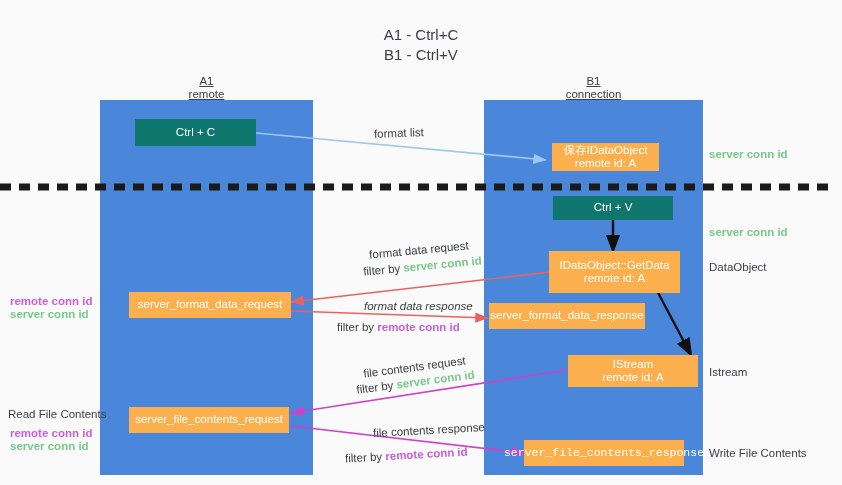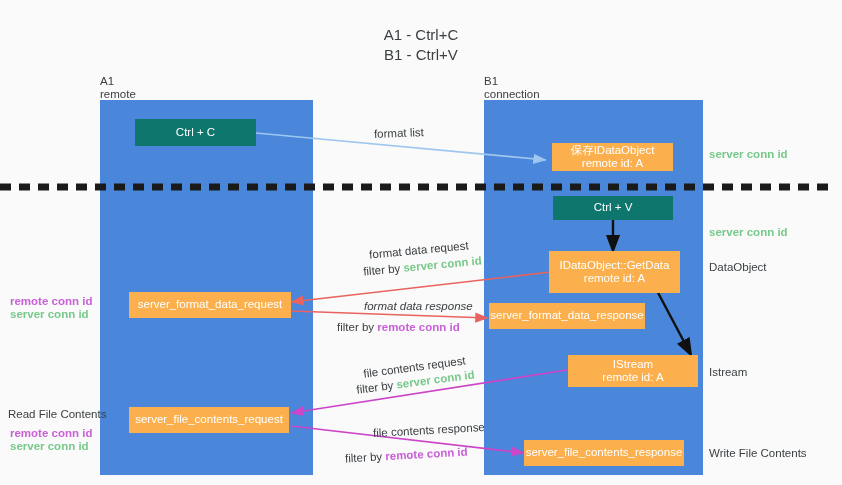--- a/index.html
+++ b/index.html
@@ -13,22 +13,22 @@
   #stage{position:absolute;left:0;top:0;width:842px;height:485px;margin-top:15px;}
 
   
   .title{
     position:absolute;left:0;top:10px;width:842px;
     text-align:center;color:#3c4043;font-size:15px;line-height:20px;
   }
 
   
   .lane-head{
-    position:absolute;color:#3c4043;
-    font-size:11.5px;line-height:13px;
+    position:absolute;text-align:center;color:#3c4043;
+    font-size:11.5px;line-height:13px;text-decoration:underline;
   }
 
   
   .lane{
     position:absolute;background:#4a86da;
   }
 
   
   .node{
     position:absolute;display:flex;align-items:center;justify-content:center;
@@ -115,21 +115,21 @@
   </div>
 
   <div class="node orange" style="left:129px;top:277px;width:162px;height:26px;">
     <span>server_format_data_request</span>
   </div>
 
   <div class="node orange" style="left:129px;top:392px;width:160px;height:26px;">
     <span>server_file_contents_request</span>
   </div>
 
-  <div class="node orange" style="left:552px;top:128px;width:121px;height:28px;flex-direction:column;text-align:center;">
+  <div class="node orange" style="left:552px;top:128px;width:107px;height:28px;flex-direction:column;text-align:center;">
     <span>保存IDataObject</span>
     <span>remote id: A</span>
   </div>
 
   <div class="node green" style="left:553px;top:181px;width:120px;height:24px;">
     <span>Ctrl + V</span>
   </div>
 
   <div class="node orange" style="left:549px;top:236px;width:131px;height:42px;flex-direction:column;">
     <span>IDataObject::GetData</span>
@@ -138,21 +138,21 @@
 
   <div class="node orange" style="left:489px;top:288px;width:156px;height:26px;">
     <span>server_format_data_response</span>
   </div>
 
   <div class="node orange" style="left:568px;top:340px;width:130px;height:32px;flex-direction:column;">
     <span>IStream</span>
     <span>remote id: A</span>
   </div>
 
-  <div class="node orange" style="left:524px;top:425px;width:160px;height:26px;">
+  <div class="node orange" style="left:524px;top:425px;width:160px;height:26px;font-family:Liberation Mono, monospace;">
     <span>server_file_contents_response</span>
   </div>
 
   <div class="ann green" style="left:709px;top:132px;">server conn id</div>
   <div class="ann green" style="left:709px;top:210px;">server conn id</div>
   <div class="ann plain" style="left:709px;top:245px;">DataObject</div>
   <div class="ann plain" style="left:709px;top:350px;">Istream</div>
   <div class="ann plain" style="left:709px;top:431px;">Write File Contents</div>
 
   <div class="ann purple" style="left:10px;top:279px;">remote conn id</div>

